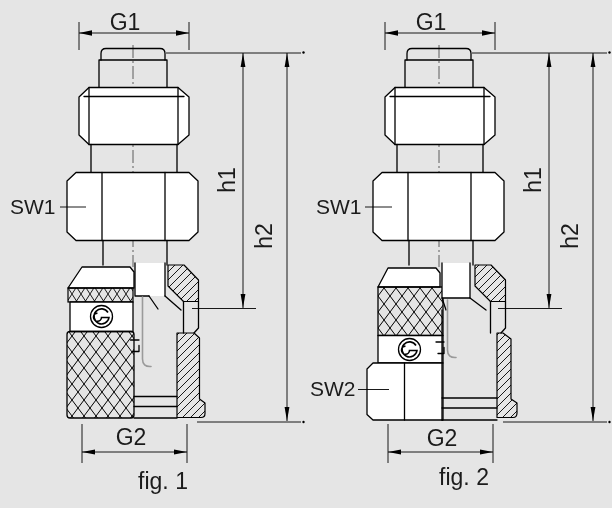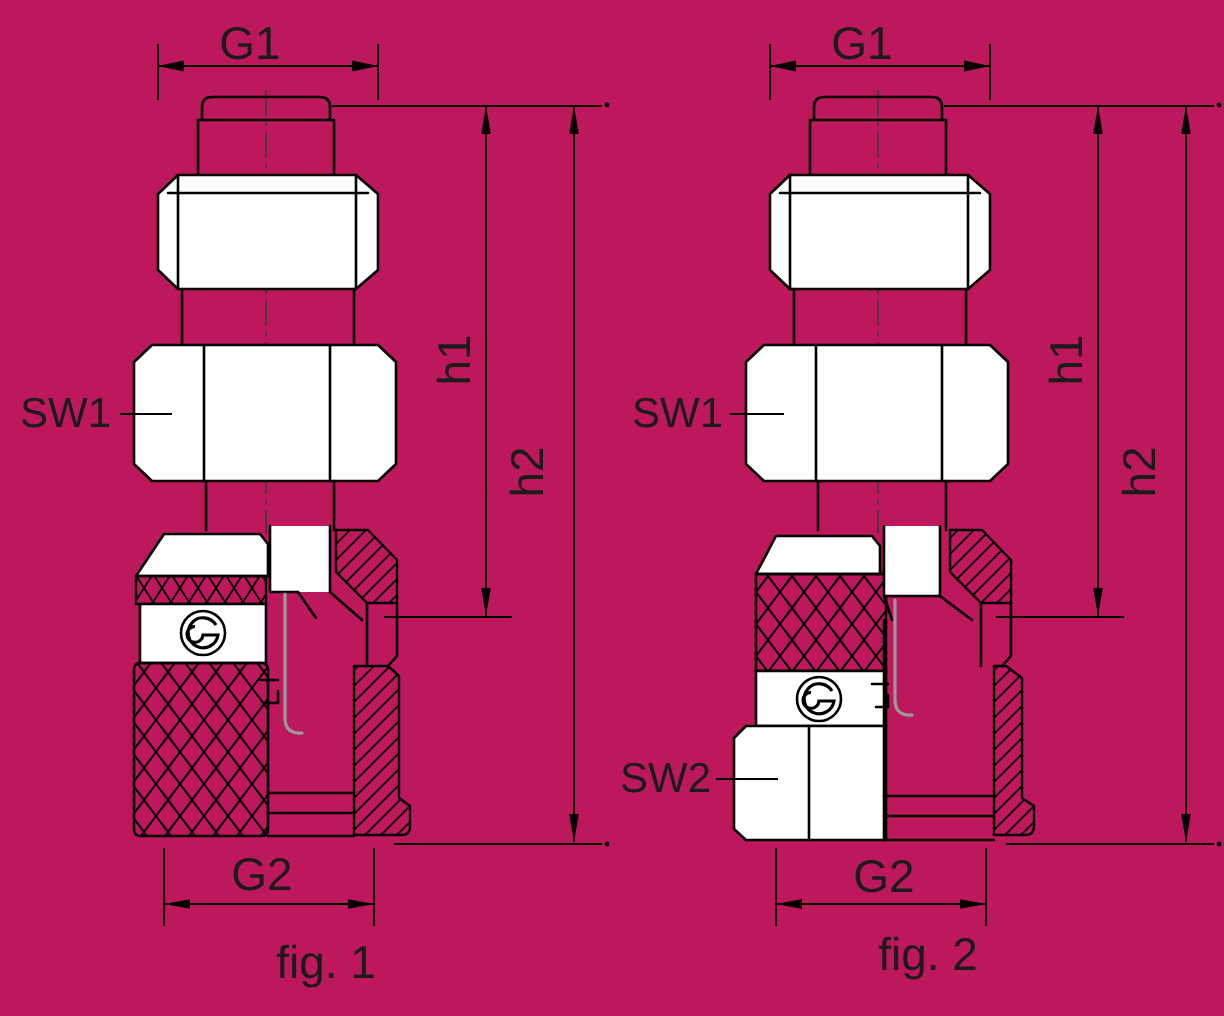--- a/index.html
+++ b/index.html
@@ -1,16 +1,16 @@
 <!DOCTYPE html>
 <html><head>
 <meta charset="utf-8">
 <style>
   html,body{margin:0;padding:0;background:#ffffff;}
-  .canvas{position:relative;width:612px;height:508px;background:#be185d;overflow:hidden;
+  .canvas{position:relative;width:612px;height:508px;background:#e5e5e5;overflow:hidden;
           font-family:"Liberation Sans", sans-serif;}
   svg text{font-family:"Liberation Sans", sans-serif;fill:#1b1b1b;}
   .dimlbl{font-size:23px;}
   .swlbl{font-size:21px;}
   .cap{font-size:23px;}
   .ol{stroke:#000;stroke-width:1.3;fill:none;stroke-linejoin:round;stroke-linecap:round;}
   .olf{stroke:#000;stroke-width:1.3;fill:#fff;stroke-linejoin:round;}
   .thin{stroke:#000;stroke-width:0.9;fill:none;}
   .cl{stroke:#3a3a3a;stroke-width:0.8;fill:none;stroke-dasharray:13 3 2 3;}
   .arr{fill:#000;stroke:none;}

